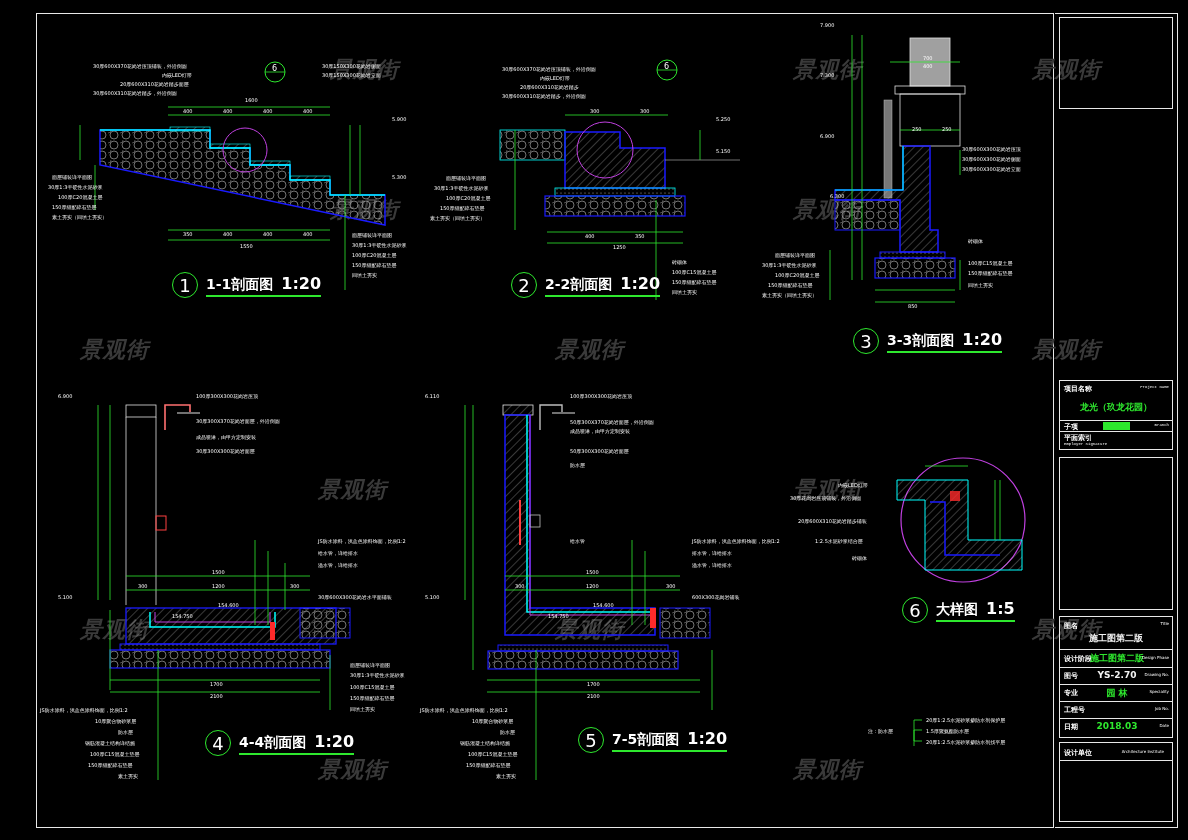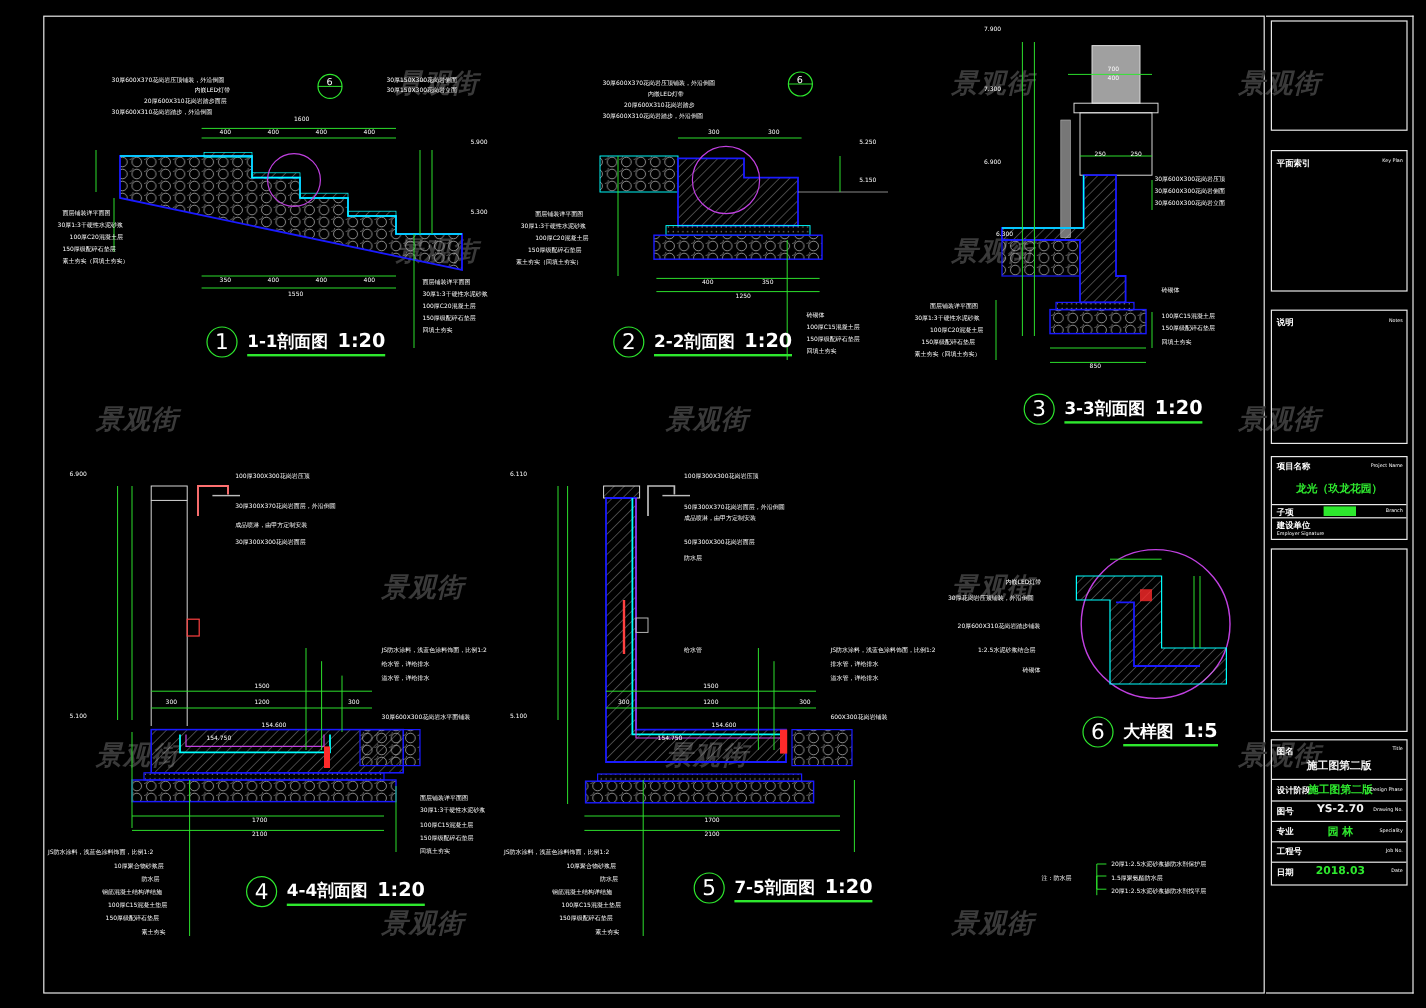--- a/index.html
+++ b/index.html
@@ -350,40 +350,32 @@
     <div class="circ">5</div>
     <div class="ttxt"><span>7-5剖面图</span><span class="sc">1:20</span></div>
   </div>
   <div class="title-lbl" style="left:902px;top:597px;">
     <div class="circ">6</div>
     <div class="ttxt"><span>大样图</span><span class="sc">1:5</span></div>
   </div>
 
   <div class="tb-box" style="left:1059px;top:17px;width:114px;height:92px;"></div>
 
-  <div class="tb-box" style="left:1059px;top:125px;width:114px;height:118px;">
-    <span class="tb-label" style="left:4px;top:5px;">平面索引</span>
-    <span class="tb-en" style="top:5px;">Key Plan</span>
-  </div>
-
-  <div class="tb-box" style="left:1059px;top:258px;width:114px;height:112px;">
-    <span class="tb-label" style="left:4px;top:5px;">说明</span>
-    <span class="tb-en" style="top:5px;">Notes</span>
-  </div>
-
-  <div class="tb-box" style="left:1059px;top:380px;width:114px;height:70px;">
+
+
+  <div class="tb-box" style="left:1059px;top:380px;width:114px;height:70px;font-family:Liberation Mono, monospace;">
     <span class="tb-label" style="left:4px;top:3px;">项目名称</span>
     <span class="tb-en" style="top:4px;">Project Name</span>
     <span class="tb-val green" style="top:20px;">龙光（玖龙花园）</span>
     <div class="row" style="top:39px;"></div>
     <span class="tb-label" style="left:4px;top:41px;">子项</span>
     <span class="tb-val" style="top:40px;"><span style="background:#2ee82e;color:#2ee82e;font-size:7px;padding:0 3px;">示范区</span></span>
     <span class="tb-en" style="top:42px;">Branch</span>
     <div class="row" style="top:50px;"></div>
-    <span class="tb-label" style="left:4px;top:52px;">建设单位</span>
+    <span class="tb-label" style="left:4px;top:52px;">平面索引</span>
     <span class="tb-en" style="left:4px;right:auto;top:61px;">Employer Signature</span>
   </div>
 
   <div class="tb-box" style="left:1059px;top:457px;width:114px;height:153px;"></div>
 
   <div class="tb-box" style="left:1059px;top:616px;width:114px;height:122px;">
     <span class="tb-label" style="left:4px;top:4px;">图名</span>
     <span class="tb-en" style="top:4px;">Title</span>
     <span class="tb-val white" style="top:15px;">施工图第二版</span>
     <div class="row" style="top:32px;"></div>
@@ -400,13 +392,18 @@
     <span class="tb-en" style="top:72px;">Speciality</span>
     <div class="row" style="top:84px;"></div>
     <span class="tb-label" style="left:4px;top:88px;">工程号</span>
     <span class="tb-en" style="top:89px;">Job No.</span>
     <div class="row" style="top:101px;"></div>
     <span class="tb-label" style="left:4px;top:105px;">日期</span>
     <span class="tb-val green" style="top:104px;left:22px;right:auto;width:70px;">2018.03</span>
     <span class="tb-en" style="top:106px;">Date</span>
   </div>
 
+  <div class="tb-box" style="left:1059px;top:742px;width:114px;height:80px;">
+    <span class="tb-label" style="left:4px;top:5px;">设计单位</span>
+    <span class="tb-en" style="top:6px;right:8px;">Architecture Institute</span>
+    <div class="row" style="top:17px;"></div>
+  </div>
 </div>
 
 </body></html>

